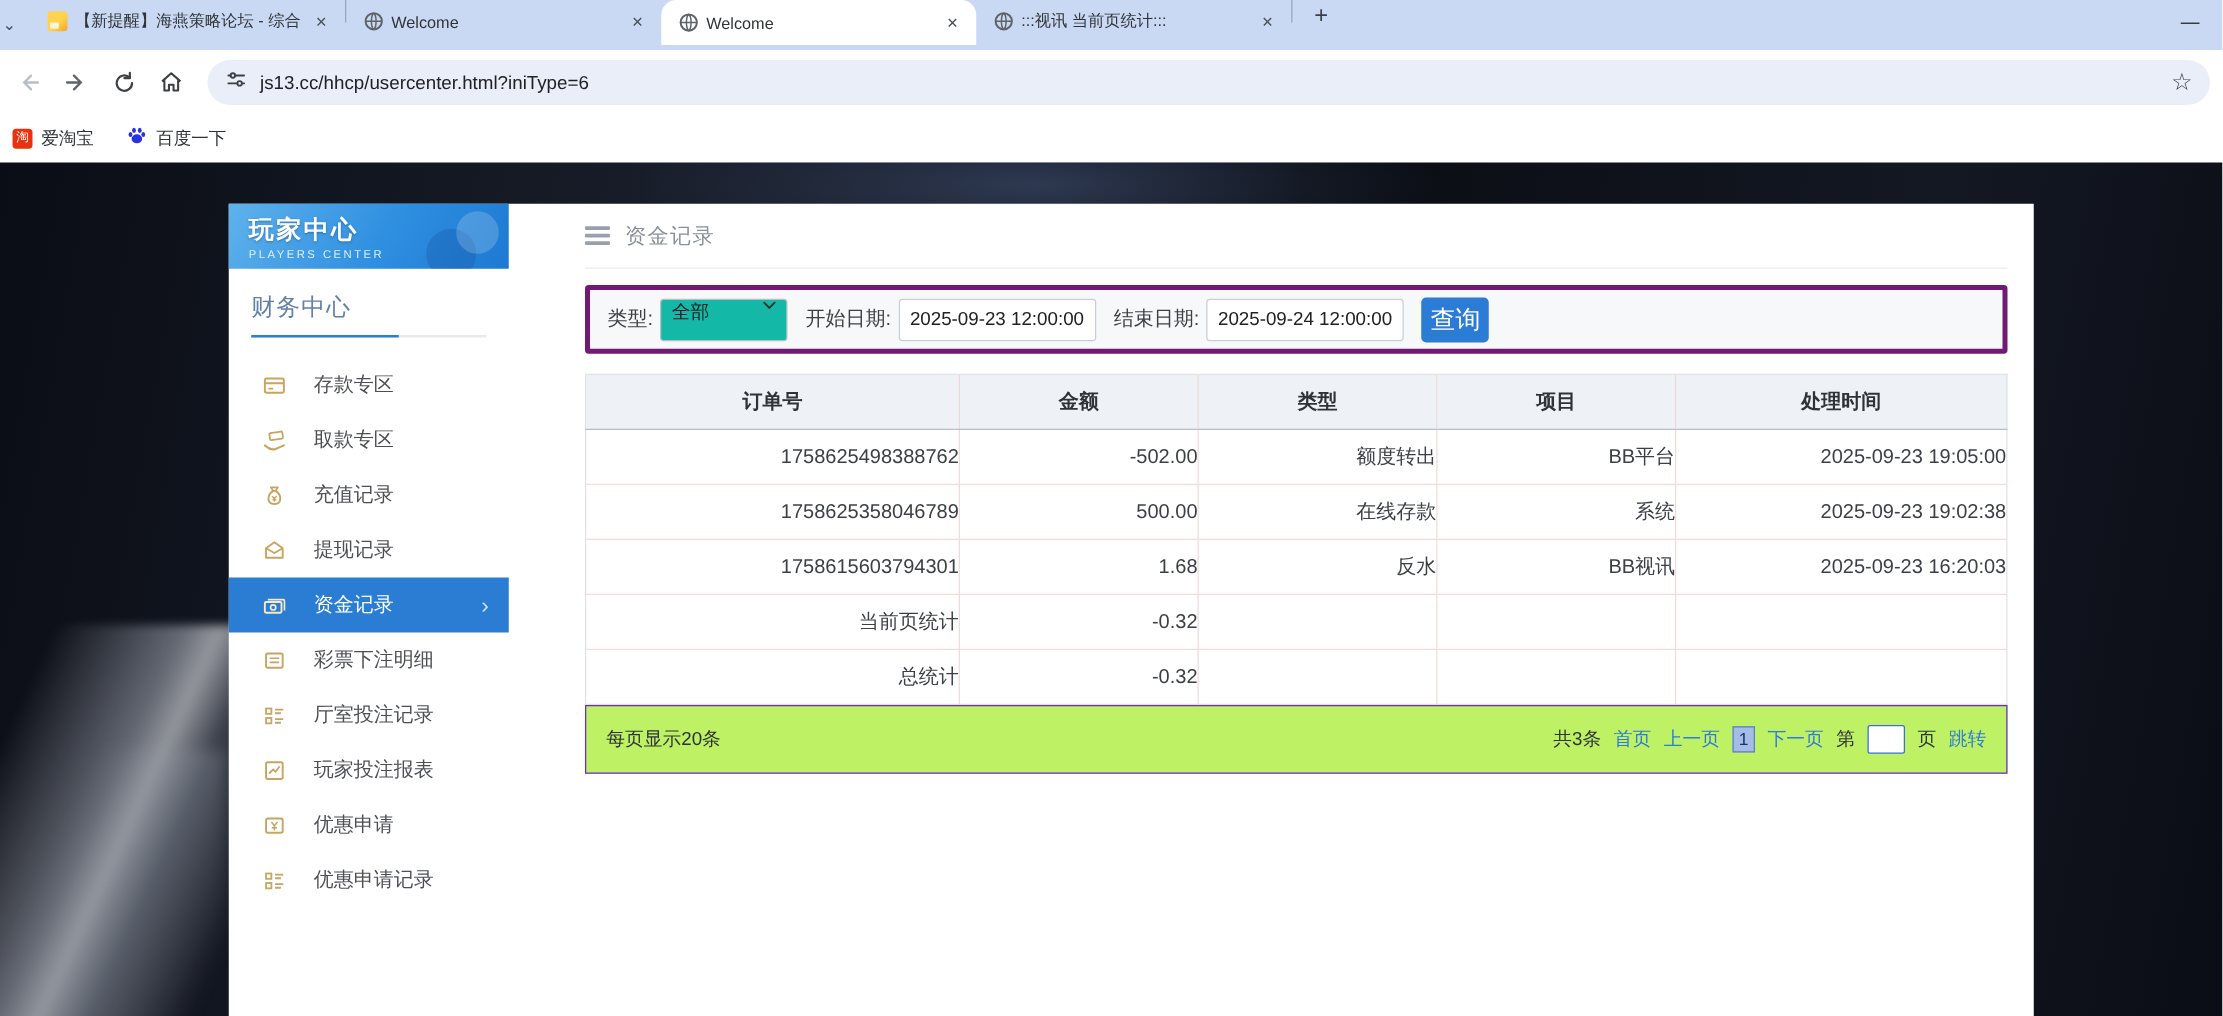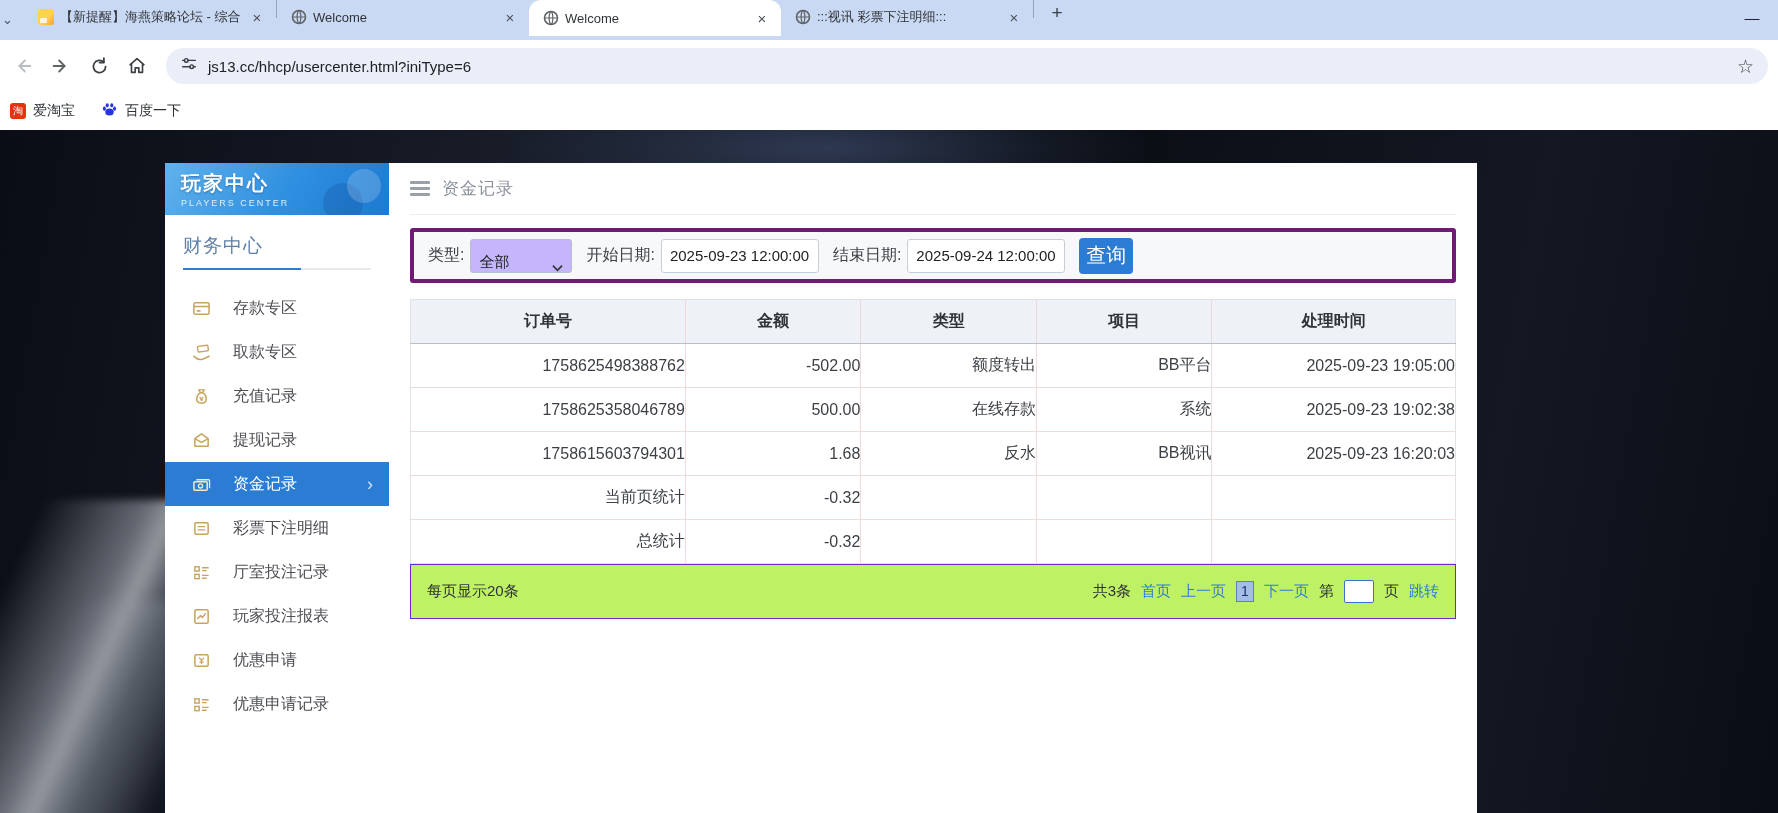--- a/index.html
+++ b/index.html
@@ -30,21 +30,21 @@
   .bookmark { display:flex; align-items:center; margin-right:26px; cursor:pointer; }
   .bookmark .bk-label { font-size:14px; color:#2f3338; margin-left:7px; }
   .bk-icon-taobao { width:16px; height:16px; background:#e8320e; border-radius:3px; color:#fff; font-size:10px; line-height:16px; text-align:center; }
 
   
   .viewport { position:relative; width:100%; height:683px; background:linear-gradient(100deg,#0a0d15 0%,#181d29 28%,#090c12 55%,#141823 82%,#0a0d15 100%); overflow:hidden; }
   .streak1 { position:absolute; left:-80px; top:370px; width:300px; height:420px; background:linear-gradient(115deg,transparent 25%,rgba(205,210,220,0.45) 46%,rgba(235,238,243,0.6) 52%,rgba(180,186,198,0.25) 60%,transparent 78%); filter:blur(4px); }
   .streak2 { position:absolute; left:-40px; top:470px; width:220px; height:380px; background:linear-gradient(115deg,transparent 30%,rgba(150,158,172,0.35) 52%,transparent 72%); filter:blur(6px); }
   .glow { position:absolute; left:480px; top:-30px; width:700px; height:120px; background:radial-gradient(ellipse at 50% 40%,rgba(96,118,168,0.38),transparent 65%); }
 
-  .card { position:absolute; left:165px; top:33px; width:1312px; height:650px; background:#ffffff; display:flex; }
+  .card { position:absolute; left:183px; top:33px; width:1444px; height:650px; background:#ffffff; display:flex;gap:40px; }
 
   
   .sidebar { width:224px; flex:0 0 224px; }
   .banner { height:52px; background:linear-gradient(120deg,#5fb2ec 0%,#2f8fe0 55%,#1d79d2 100%); padding:7px 0 0 16px; position:relative; overflow:hidden; }
   .banner .deco1 { position:absolute; right:8px; top:6px; width:34px; height:34px; border-radius:50%; background:rgba(255,255,255,0.18); }
   .banner .deco2 { position:absolute; right:26px; top:20px; width:40px; height:40px; border-radius:50%; background:rgba(23,90,170,0.35); }
   .banner-title { color:#ffffff; font-size:20px; font-weight:bold; letter-spacing:2px; text-shadow:0 1px 2px rgba(0,40,90,0.4); }
   .banner-sub { color:#dcefff; font-size:9px; letter-spacing:2px; margin-top:1px; }
   .section { padding:18px 18px 8px 18px; }
   .section-title { font-size:19px; color:#6081a8; letter-spacing:1px; padding-bottom:9px; }
@@ -60,21 +60,21 @@
 
   
   .main { flex:1; padding:0 21px; }
   .main-header { height:52px; display:flex; align-items:center; border-bottom:1px solid #ececec; }
   .hamburger { width:20px; height:15px; display:flex; flex-direction:column; justify-content:space-between; margin-right:12px; }
   .hamburger span { height:3px; background:#9aa0a8; border-radius:1px; }
   .main-title { font-size:17px; color:#8a9099; letter-spacing:1px; }
 
   .filterbar { margin-top:13px; height:55px; background:#f7f8fa; border:4px solid #701a75; border-radius:3px; display:flex; align-items:center; padding:0 14px; }
   .f-label { font-size:16px; color:#3c3f45; margin-right:6px; }
-  .f-select { width:102px; height:34px; border:1px solid #b9bfc7; border-radius:3px; background:#c4b5fd; display:flex; align-items:flex-end; padding:0 8px; font-size:15px; color:#222; justify-content:space-between; margin-right:14px; cursor:pointer; }
+  .f-select { width:102px; height:34px; border:1px solid #b9bfc7; border-radius:3px; background:#14b8a6; display:flex; align-items:flex-start; padding:0 8px; font-size:15px; color:#222; justify-content:space-between; margin-right:14px; cursor:pointer; }
   .f-input { width:158px; height:34px; border:1px solid #c9ced6; border-radius:3px; background:#fff; font-size:15px; color:#222; padding:0 8px; font-family:"Liberation Sans",sans-serif; margin-right:14px; }
   .btn-search { width:54px; height:36px; background:#2a7cd5; border:none; border-radius:4px; color:#fff; font-size:20px; cursor:pointer; font-family:"Liberation Sans",sans-serif; }
 
   table.records { width:100%; margin-top:16px; border-collapse:collapse; table-layout:fixed; border:1px solid #dfe3e8; }
   table.records th { background:#eef1f5; height:44px; font-size:16px; color:#2f3338; font-weight:bold; border-right:1px solid #f0d7d7; border-bottom:1px solid #b9bfc8; }
   table.records td { height:44px; text-align:right; font-size:16px; color:#3c3f45; border-right:1px solid #f3dada; border-bottom:1px solid #f3dada; background:#fff; }
   table.records th:last-child, table.records td:last-child { border-right:none; }
   table.records tr:last-child td { border-bottom:none; }
 
   .pager { height:55px; background:#bef264; border:1px solid #6d28d9; display:flex; align-items:center; justify-content:space-between; padding:0 16px; }
@@ -117,21 +117,21 @@
       <span class="title">Welcome</span>
       <span class="close">×</span>
     </div>
     <div class="tab">
       <span class="favicon">
         <svg width="16" height="16" viewBox="0 0 16 16">
             <circle cx="8" cy="8" r="6.5" fill="none" stroke="#5f6368" stroke-width="1.6"></circle>
             <path d="M1.5 8h13M8 1.5c-2.5 2-2.5 11 0 13M8 1.5c2.5 2 2.5 11 0 13" fill="none" stroke="#5f6368" stroke-width="1.2"></path>
           </svg>
       </span>
-      <span class="title">:::视讯 彩票下注明细:::</span>
+      <span class="title">:::视讯 当前页统计:::</span>
       <span class="close">×</span>
     </div>
     <div class="tab-divider"></div>
     <div class="newtab">+</div>
   </div>
   <div class="win-min">—</div>
 </div>
 
 <div class="toolbar">
   <div class="nav-btn">

